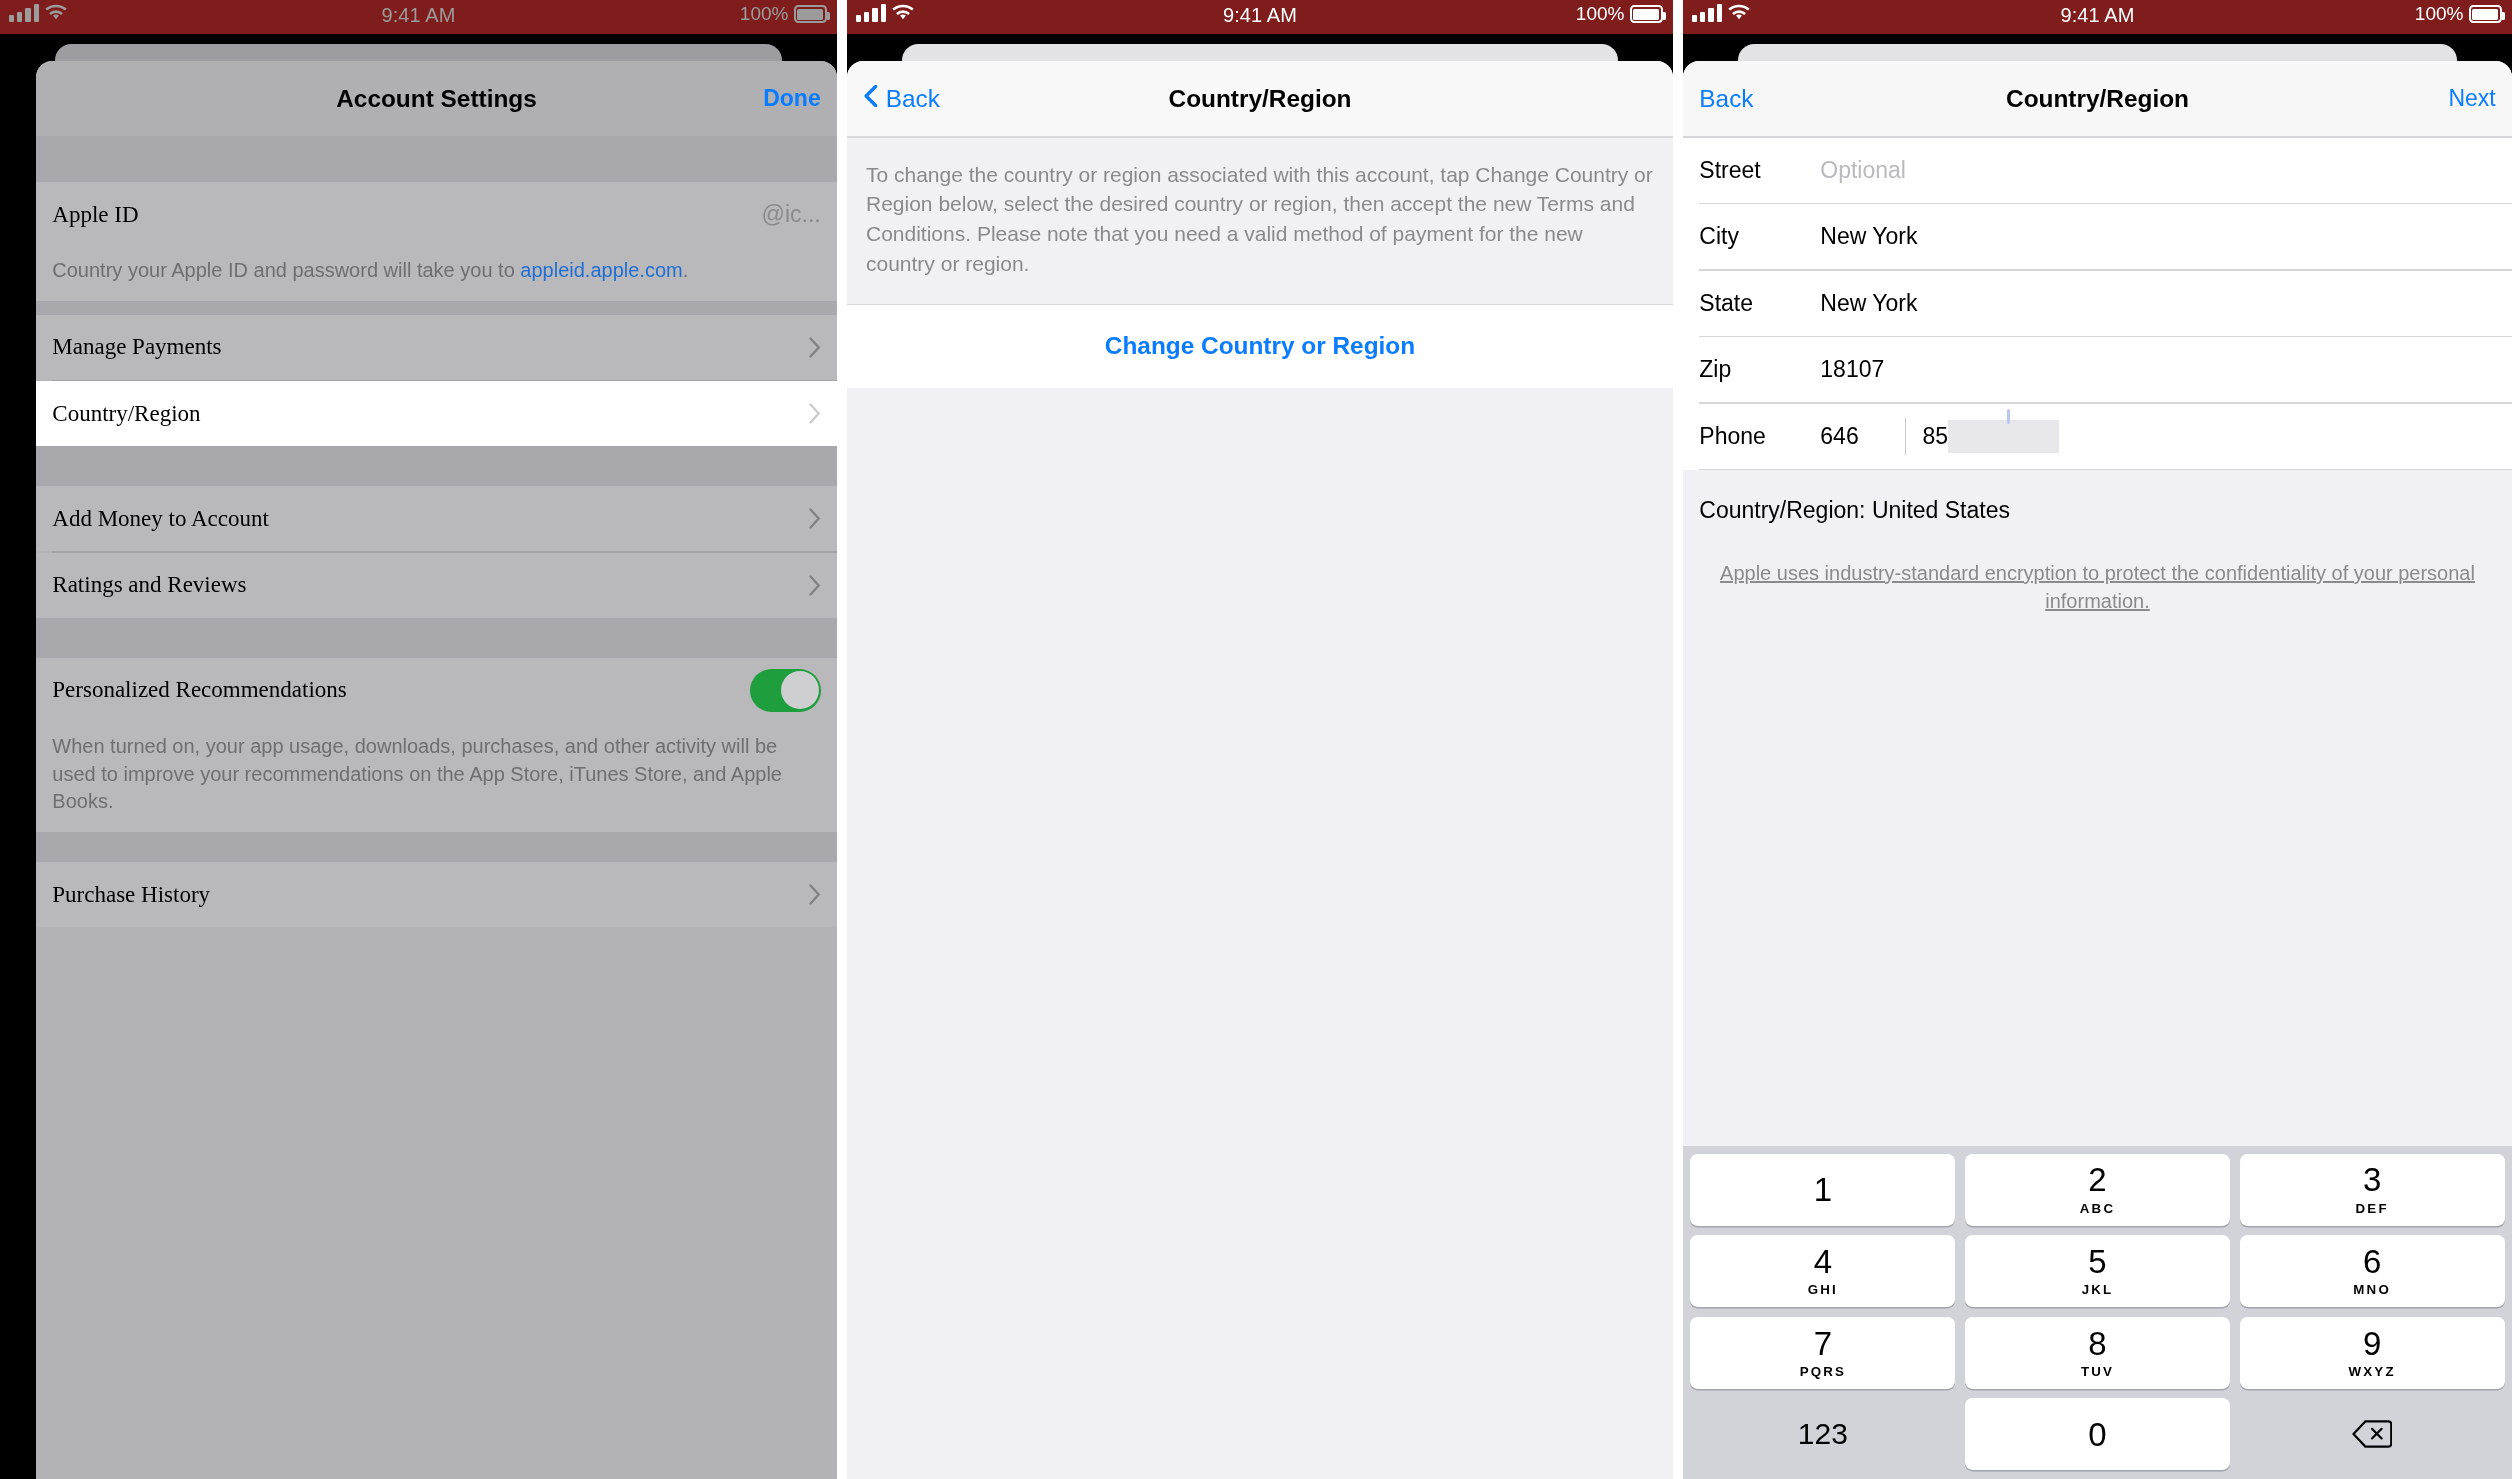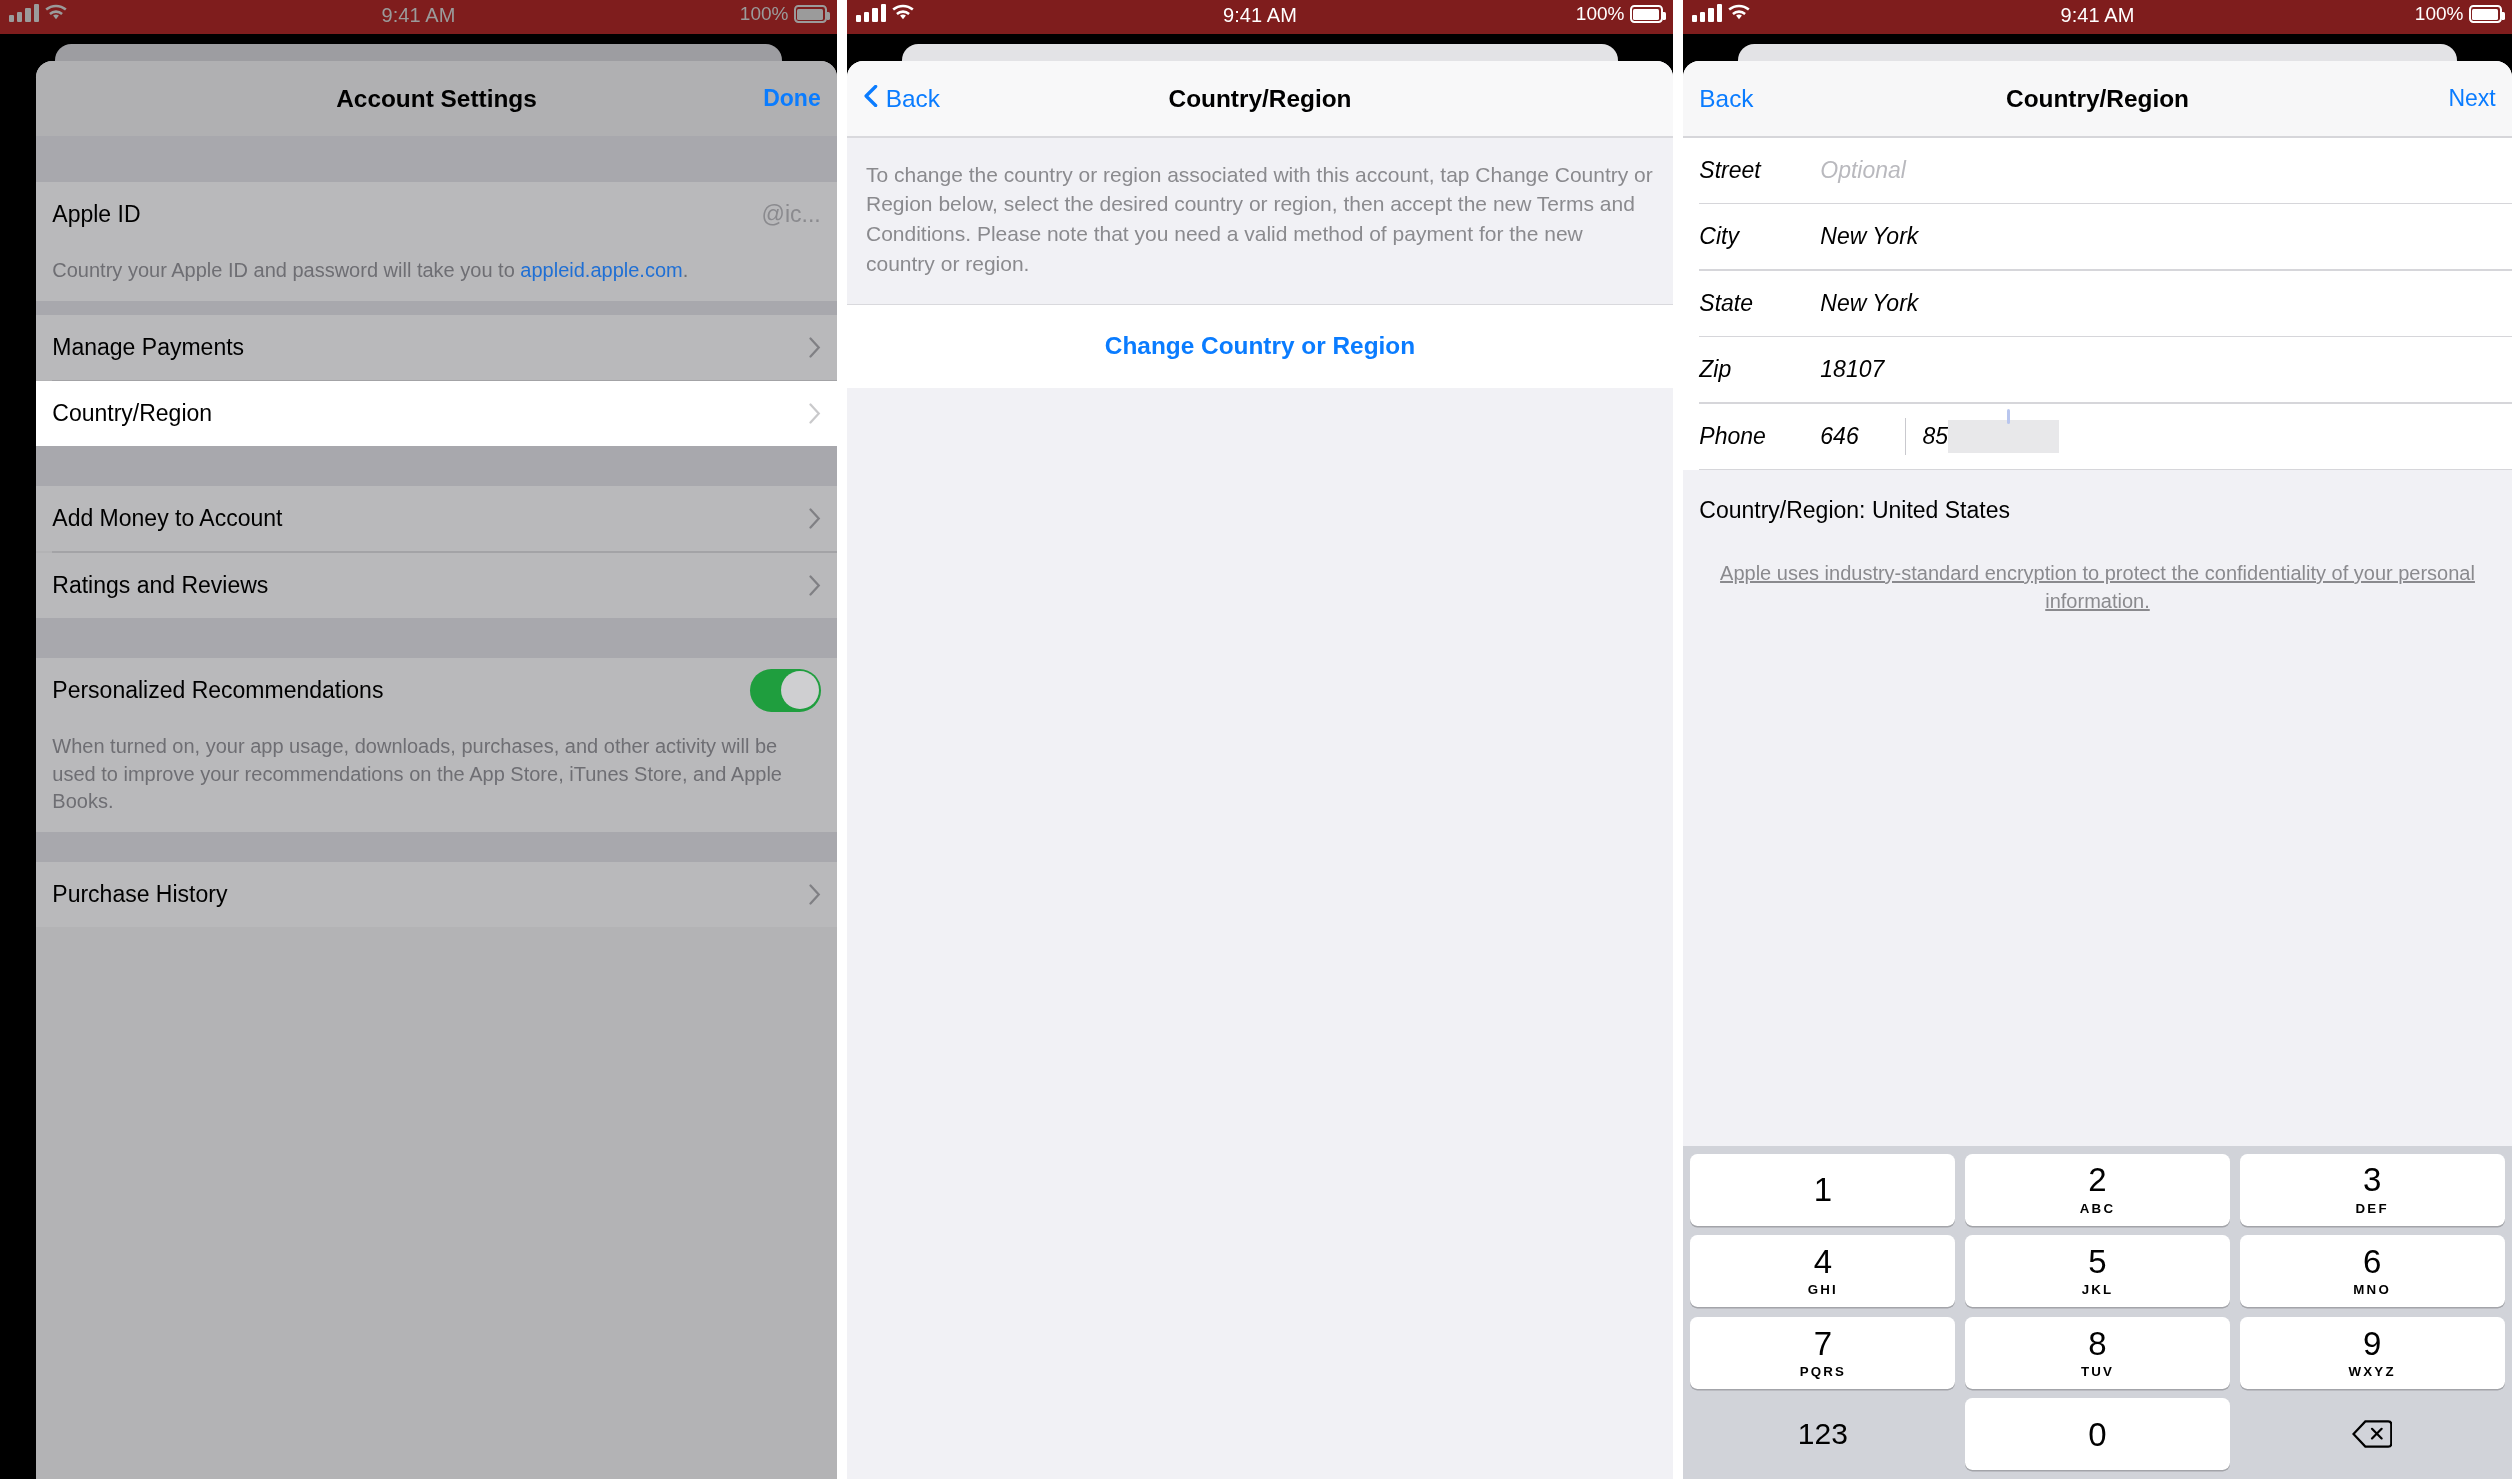--- a/index.html
+++ b/index.html
@@ -41,21 +41,21 @@
 
   
   .navbar{position:relative;height:75px;display:flex;align-items:center;}
   .nav-title{position:absolute;left:0;right:0;text-align:center;font-size:24.4px;font-weight:700;color:#000;}
   .nav-left{position:absolute;left:16.3px;display:flex;align-items:flex-start;font-size:24.4px;color:#0a7cff;}
   .nav-right{position:absolute;right:16.3px;font-size:23px;color:#0a7cff;font-weight:700;}
   .chev-back{display:inline-block;width:15px;height:22px;margin-right:7.4px;position:relative;}
 
   
   .row{position:relative;display:flex;align-items:center;height:65px;padding:0 16.3px;font-size:23px;color:#000;box-sizing:border-box;}
-  .row .label{flex:0 0 auto;}
+  .row .label{flex:0 0 auto;font-family:Liberation Serif, serif;}
   .row .value{margin-left:auto;color:#8a8a8e;font-size:23px;}
   .sep{height:1.5px;background:#c9c9cd;margin-left:16.3px;}
   .footnote{padding:10.4px 16.3px 16.3px 16.3px;font-size:20px;line-height:1.38;color:#6f6f74;}
   .chev{margin-left:auto;width:12px;height:21px;position:relative;opacity:.45;}
 
   
   #panel1 .sheet{background:#b3b3b5;margin-left:36px;}
   #panel1 .navbar{background:#b0b0b2;}
   #panel1 .row{background:#b9b9bb;}
   #panel1 .rowgroupbg{background:#a8a8ad;}
@@ -70,21 +70,21 @@
   
   #panel2 .sheet{background:#ffffff;}
   #panel2 .navbar{background:#f8f8f9;}
   .p2-note{background:#f1f1f5;padding:22px 19px 25px 19px;font-size:21px;line-height:1.42;color:#8a8a8e;}
   .p2-action{background:#ffffff;text-align:center;font-size:24.4px;font-weight:700;color:#0a7cff;padding:27px 0 28px 0;}
   .p2-rest{background:#f1f1f5;flex:1;}
 
   
   #panel3 .sheet{background:#ffffff;}
   #panel3 .navbar{background:#f7f7f8;}
-  .frow{position:relative;display:flex;align-items:center;height:65px;padding:0 0 0 16.3px;font-size:23px;color:#000;background:#fff;box-sizing:border-box;font-style:italic;}
+  .frow{position:relative;display:flex;align-items:center;height:65px;padding:0 0 0 16.3px;font-size:23px;color:#000;background:#fff;box-sizing:border-box;}
   .frow .flabel{width:121px;flex:0 0 121px;font-weight:400;}
   .frow .fvalue{font-size:23px;color:#000;}
   .frow .fplaceholder{font-size:23px;color:#b9b9be;}
   .fsep{height:1.5px;background:#d6d6da;margin-left:16.3px;}
   .phone-split{display:flex;align-items:center;}
   .phone-area{min-width:68px;}
   .phone-div{width:1.5px;height:37px;background:#c9c9ce;margin:0 16.3px;}
   .redact{display:inline-block;width:111px;height:33px;background:#e8e8ea;vertical-align:middle;position:relative;}
   .caret{position:absolute;left:59px;top:-10.4px;width:3px;height:15px;background:#b9c6ee;border-radius:1.5px;}
   .p3-region{background:#f1f1f5;padding:27px 16.3px 0 16.3px;font-size:23px;color:#000;font-weight:400;}

